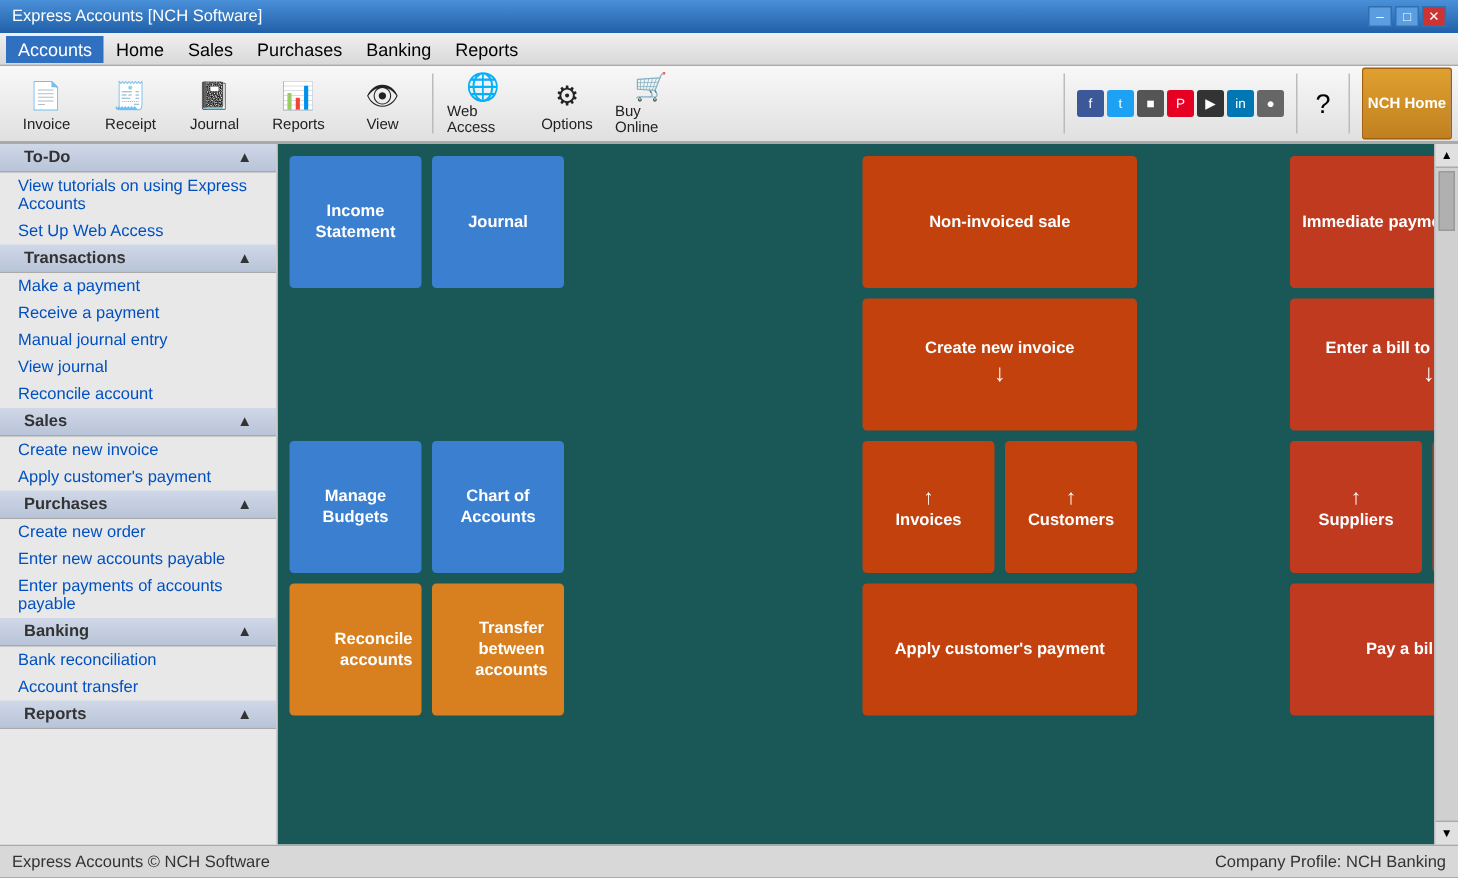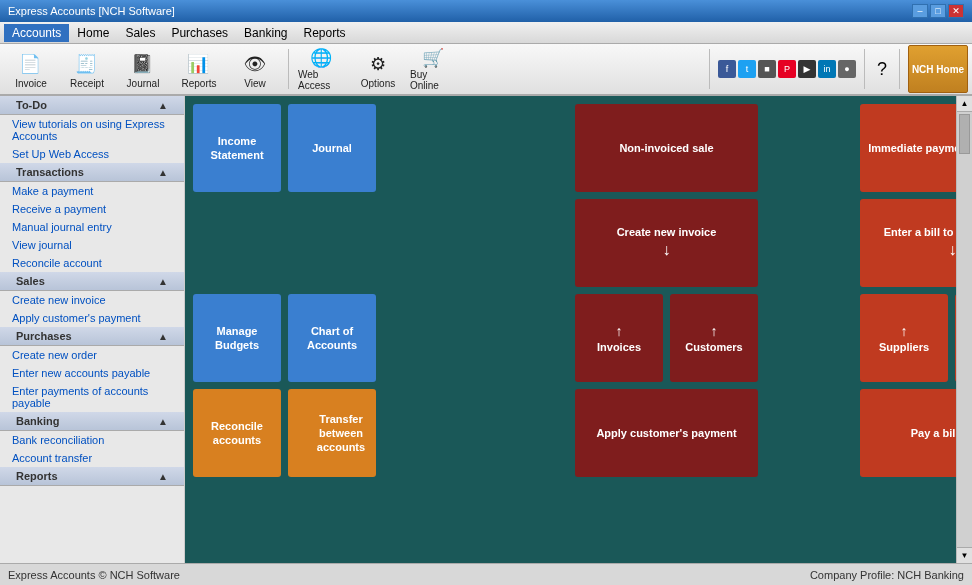--- a/index.html
+++ b/index.html
@@ -32,21 +32,21 @@
     .sidebar-chevron { font-size: 10px; }
     .sidebar-link { display: block; padding: 3px 12px; font-size: 11px; color: #0050c0; cursor: pointer; text-decoration: none; }
 
     
     .status-bar { height: 22px; background: #d8d8d8; border-top: 1px solid #aaa; display: flex; align-items: center; padding: 0 8px; font-size: 11px; color: #333; }
     .status-left { flex: 1; }
     .status-right { }
 
     .t { border-radius: 3px; display: flex; align-items: center; justify-content: center; text-align: center; color: white; font-size: 11px; font-weight: bold; cursor: pointer; padding: 6px; line-height: 1.3; }
     .blue { background: #3a7fd0; }
-    .green { background: #7f1d1d; }
+    .green { background: #c2410c; }
     .red { background: #c03a20; }
     .amber { background: #d88020; }
 
     
     .content-wrap { display: flex; flex: 1; overflow: hidden; }
     .scroll-bar { width: 16px; background: #d0d0d0; border-left: 1px solid #bbb; display: flex; flex-direction: column; }
     .scroll-up { height: 16px; background: #e0e0e0; border-bottom: 1px solid #aaa; display: flex; align-items: center; justify-content: center; cursor: pointer; font-size: 8px; }
     .scroll-thumb { height: 40px; background: #b0b0b0; border: 1px solid #999; margin: 2px; cursor: pointer; }
     .scroll-down { height: 16px; background: #e0e0e0; border-top: 1px solid #aaa; display: flex; align-items: center; justify-content: center; cursor: pointer; font-size: 8px; margin-top: auto; }
   </style>
@@ -244,21 +244,21 @@
         <div class="t red" style="grid-column:7;grid-row:3;">
           <div style="display:flex;flex-direction:column;align-items:center;">
             <span style="font-size:14px;font-weight:normal;">↑</span>
             <span>Suppliers</span>
           </div>
         </div>
         <div class="t red" style="grid-column:8;grid-row:3;">
           
         </div>
 
-        <div class="t amber" style="grid-column:1;grid-row:4;">
+        <div class="t amber" style="grid-column:1;grid-row:4;text-align:right;">
           <span>Reconcile accounts</span>
         </div>
         <div class="t amber" style="grid-column:2;grid-row:4;padding-left:24px;">
           <span>Transfer between accounts</span>
         </div>
         <div style="grid-column:3;grid-row:4;"></div>
         <div class="t green" style="grid-column:4/6;grid-row:4;">
           <span>Apply customer's payment</span>
         </div>
         <div style="grid-column:6;grid-row:4;"></div>

